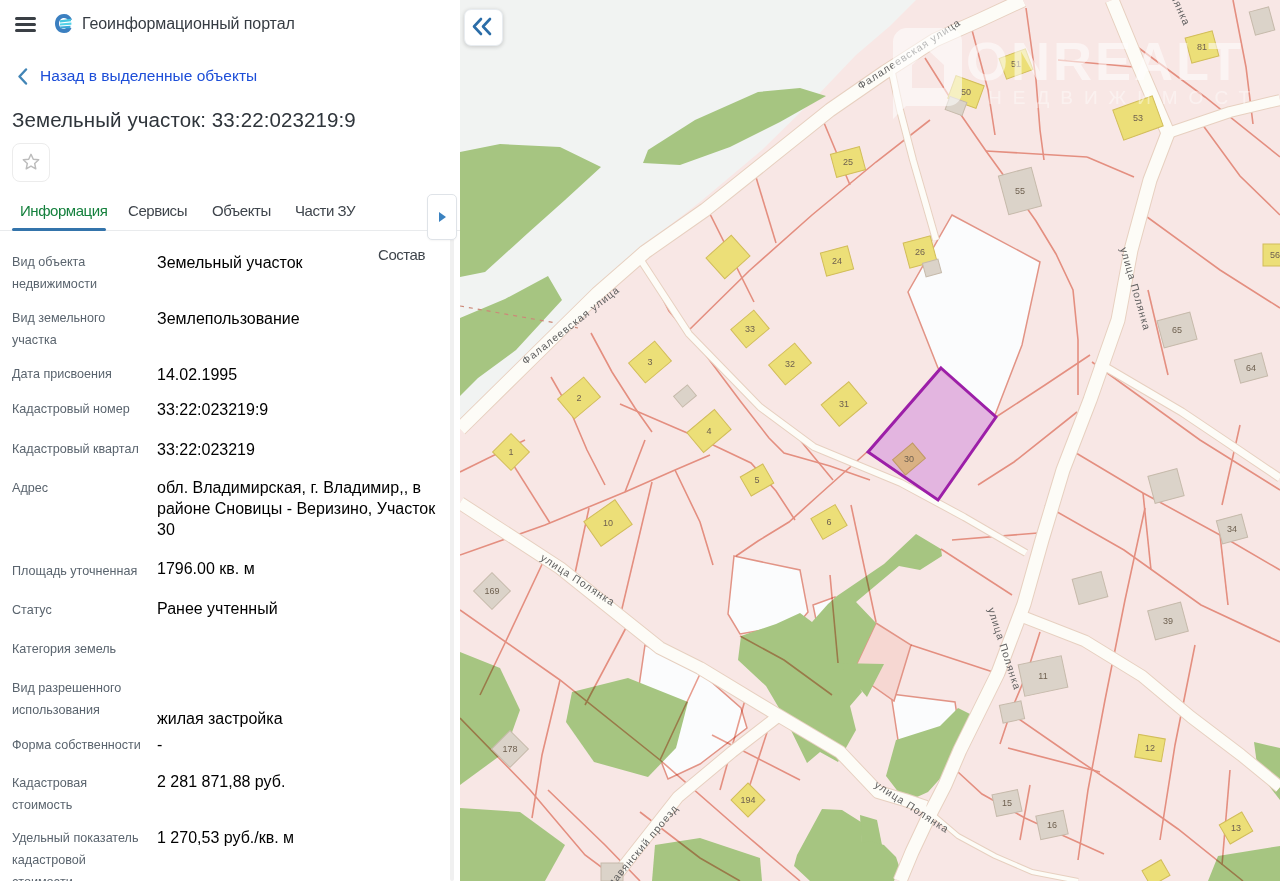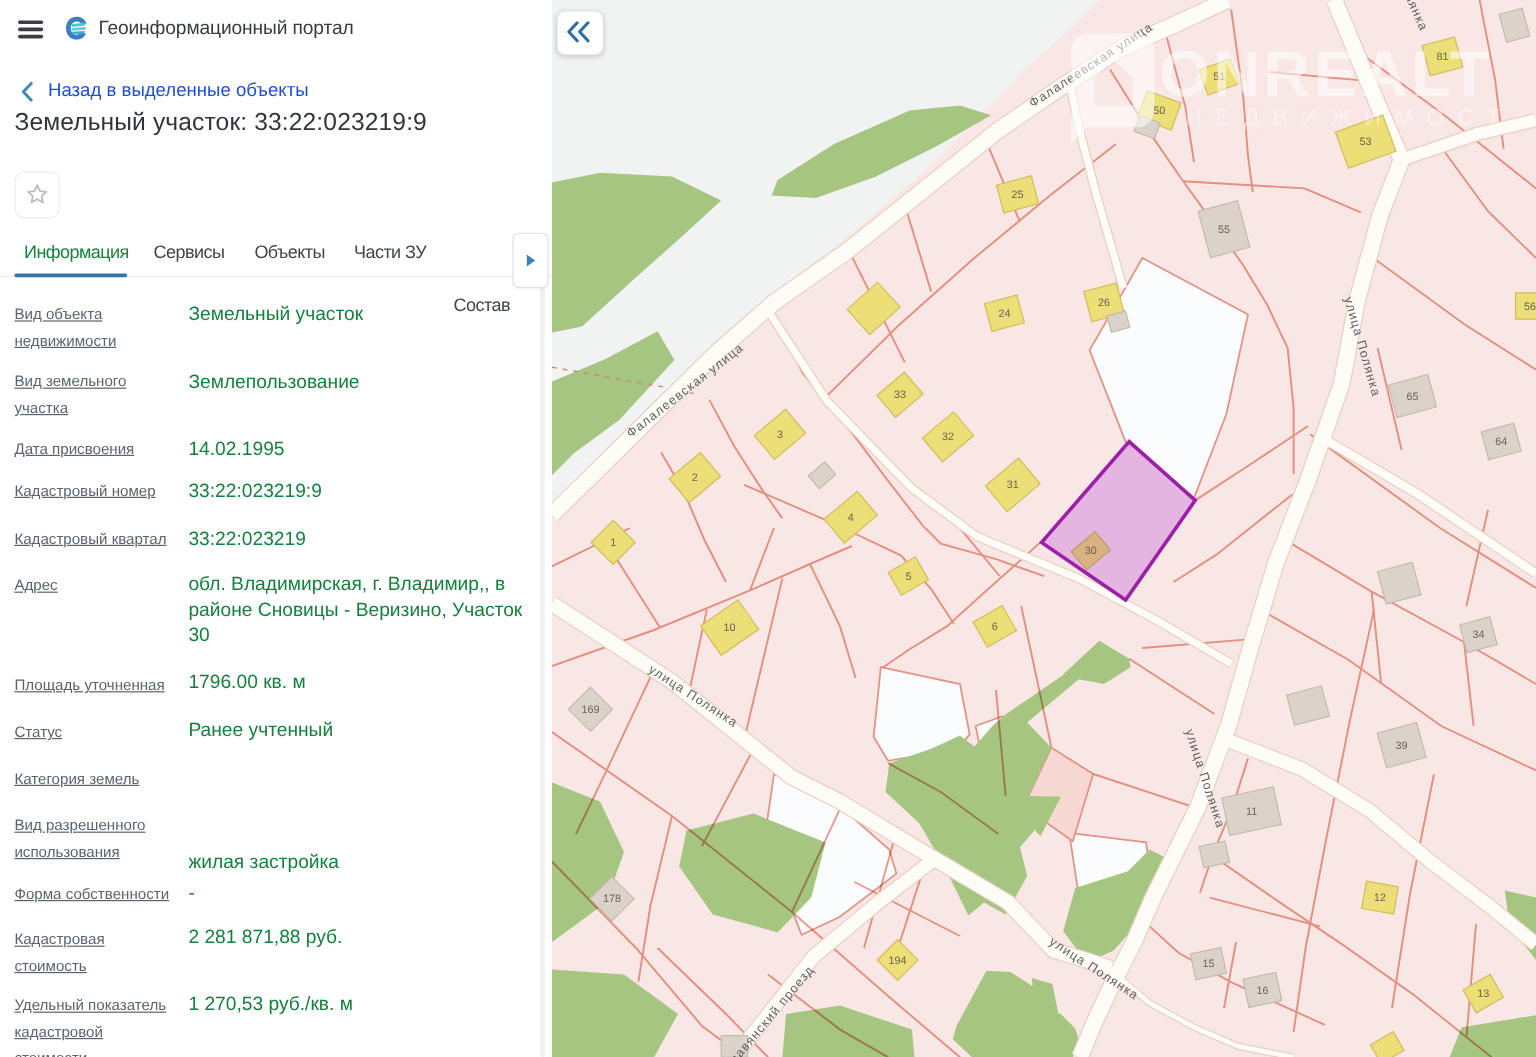--- a/index.html
+++ b/index.html
@@ -1,28 +1,28 @@
 <!DOCTYPE html>
 <html><head><meta charset="utf-8">
 <style>
 html,body{margin:0;padding:0;width:1280px;height:881px;overflow:hidden;background:#fff;font-family:"Liberation Sans",sans-serif;}
 #panel{position:absolute;left:0;top:0;width:460px;height:881px;background:#fff;z-index:5;}
 .abs{position:absolute;}
 .bar{position:absolute;left:15px;width:21px;height:2.6px;background:#3a3f45;border-radius:2px;}
 #brand{left:82px;top:15px;font-size:16px;color:#363c43;font-weight:500;letter-spacing:-0.1px;}
 #backlink{left:40px;top:67px;font-size:15.5px;color:#1d4ed8;}
-#h1{left:12px;top:90px;font-size:20.5px;color:#2f353b;font-weight:500;letter-spacing:.1px;}
+#h1{left:12px;top:108px;font-size:20.5px;color:#2f353b;font-weight:500;letter-spacing:.1px;}
 #starbtn{left:12px;top:143px;width:36px;height:37px;border:1px solid #ececec;border-radius:8px;background:#fff;}
 .tab{position:absolute;top:202px;font-size:15px;color:#3f454c;letter-spacing:-0.45px;}
 #tabline{left:0;top:230px;width:460px;height:1px;background:#e9ebed;}
 #tabactive{left:12px;top:228px;width:94px;height:3px;background:#3474ab;border-radius:2px;}
 #arrowbtn{left:427px;top:194px;width:28px;height:44px;border:1px solid #dfe3e8;border-radius:5px;background:#fff;box-shadow:0 1px 2px rgba(0,0,0,.04);}
 #arrowbtn i{position:absolute;left:11px;top:17px;width:0;height:0;border-left:7px solid #3b82c0;border-top:5px solid transparent;border-bottom:5px solid transparent;}
-.lab{position:absolute;left:12px;width:142px;font-size:12.6px;line-height:22px;color:#5a646e;text-decoration:underline;}
-.val{position:absolute;left:157px;width:292px;font-size:16px;line-height:21px;color:#15803d;}
+.lab{position:absolute;left:12px;width:142px;font-size:12.6px;line-height:22px;color:#5a646e;}
+.val{position:absolute;left:157px;width:292px;font-size:16px;line-height:21px;color:#000000;}
 #map{position:absolute;left:460px;top:0;width:820px;height:881px;}
 #collapsebtn{left:464px;top:9px;width:37px;height:35px;background:#fff;border:1px solid #e8ecf0;border-radius:7px;box-shadow:0 1px 4px rgba(0,0,0,.18);z-index:6;}
 </style></head>
 <body>
 <svg id="map" viewBox="460 0 820 881">
 <rect x="460" y="0" width="820" height="881" fill="#f8e7e5"></rect>
 <polygon points="460,0 916,0 890,26 856,55 815,98 762,150 700,202 643,246 595,288 530,354 460,421" fill="#f1f3f2"></polygon>
 <polygon points="952,215 1040,262 1022,345 995,415 938,368 908,292" fill="#fbfcfd" stroke="#e29486" stroke-width="1.5"></polygon>
 <polygon points="734,556 800,570 808,612 798,624 740,634 728,614" fill="#fbfcfd" stroke="#e29486" stroke-width="1.5"></polygon>
 <polygon points="645,645 700,672 741,708 747,728 700,764 668,779 637,700" fill="#fbfcfd" stroke="#e29486" stroke-width="1.5"></polygon>

